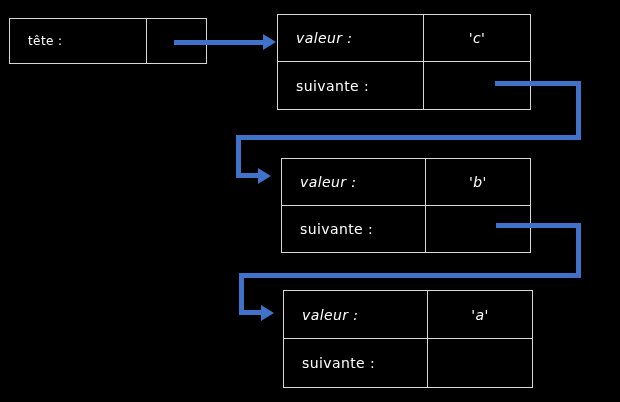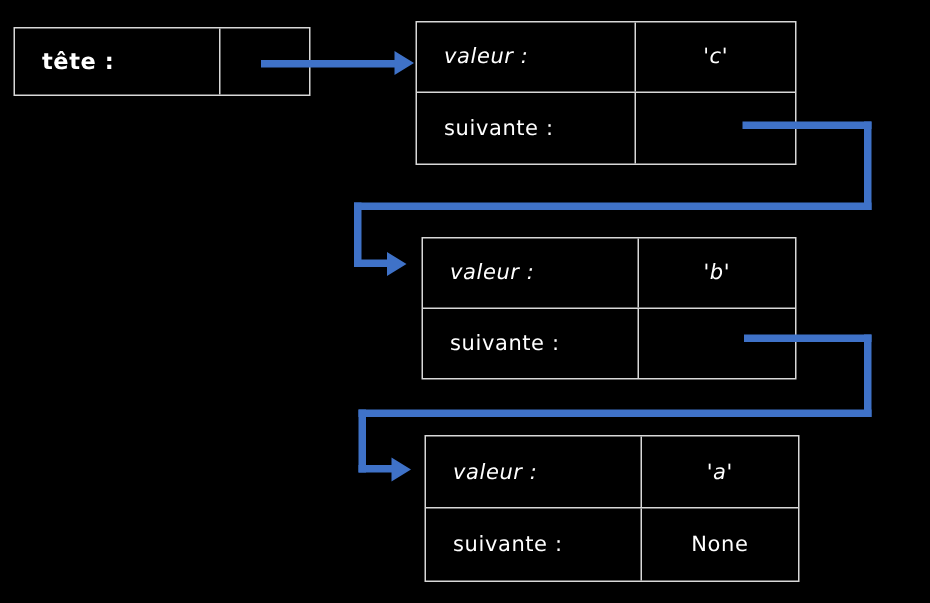--- a/index.html
+++ b/index.html
@@ -55,21 +55,21 @@
   .divider-h { border-bottom: 1px solid #d8d8d8; font-style: italic; }
 
   
   #head-box {
     left: 9px;
     top: 18px;
     width: 198px;
     height: 46px;
   }
   #head-box .row { height: 100%; }
-  #head-box .cell.label { width: 137px; font-size: 15px; font-weight: bold; }
+  #head-box .cell.label { width: 137px; font-size: 12px; }
   #head-box .cell.ptr { flex: 1; }
 
   
   #node-1 { left: 277px; top: 14px;  width: 254px; height: 96px; }
   #node-2 { left: 281px; top: 158px; width: 250px; height: 95px; }
   #node-3 { left: 283px; top: 290px; width: 250px; height: 98px; }
 
   .node.listnode .row { height: 50%; }
   .node.listnode .cell.label { width: 58%; }
   .node.listnode .cell.value { width: 42%; }
@@ -125,21 +125,20 @@
     </div>
   </div>
 
   <div class="node listnode" id="node-3">
     <div class="row divider-h">
       <div class="cell label divider-v">valeur :</div>
       <div class="cell value">'a'</div>
     </div>
     <div class="row">
       <div class="cell label divider-v">suivante :</div>
-      <div class="cell value">None</div>
     </div>
   </div>
 
   <div class="seg h" style="left:174px; top:40px; width:92px;"></div>
   <div class="arrowhead" style="left:263px; top:34px;"></div>
 
   <div class="seg h" style="left:495px; top:81px; width:86px;"></div>
 
   <div class="seg v" style="left:576px; top:81px; height:59px;"></div>
 

